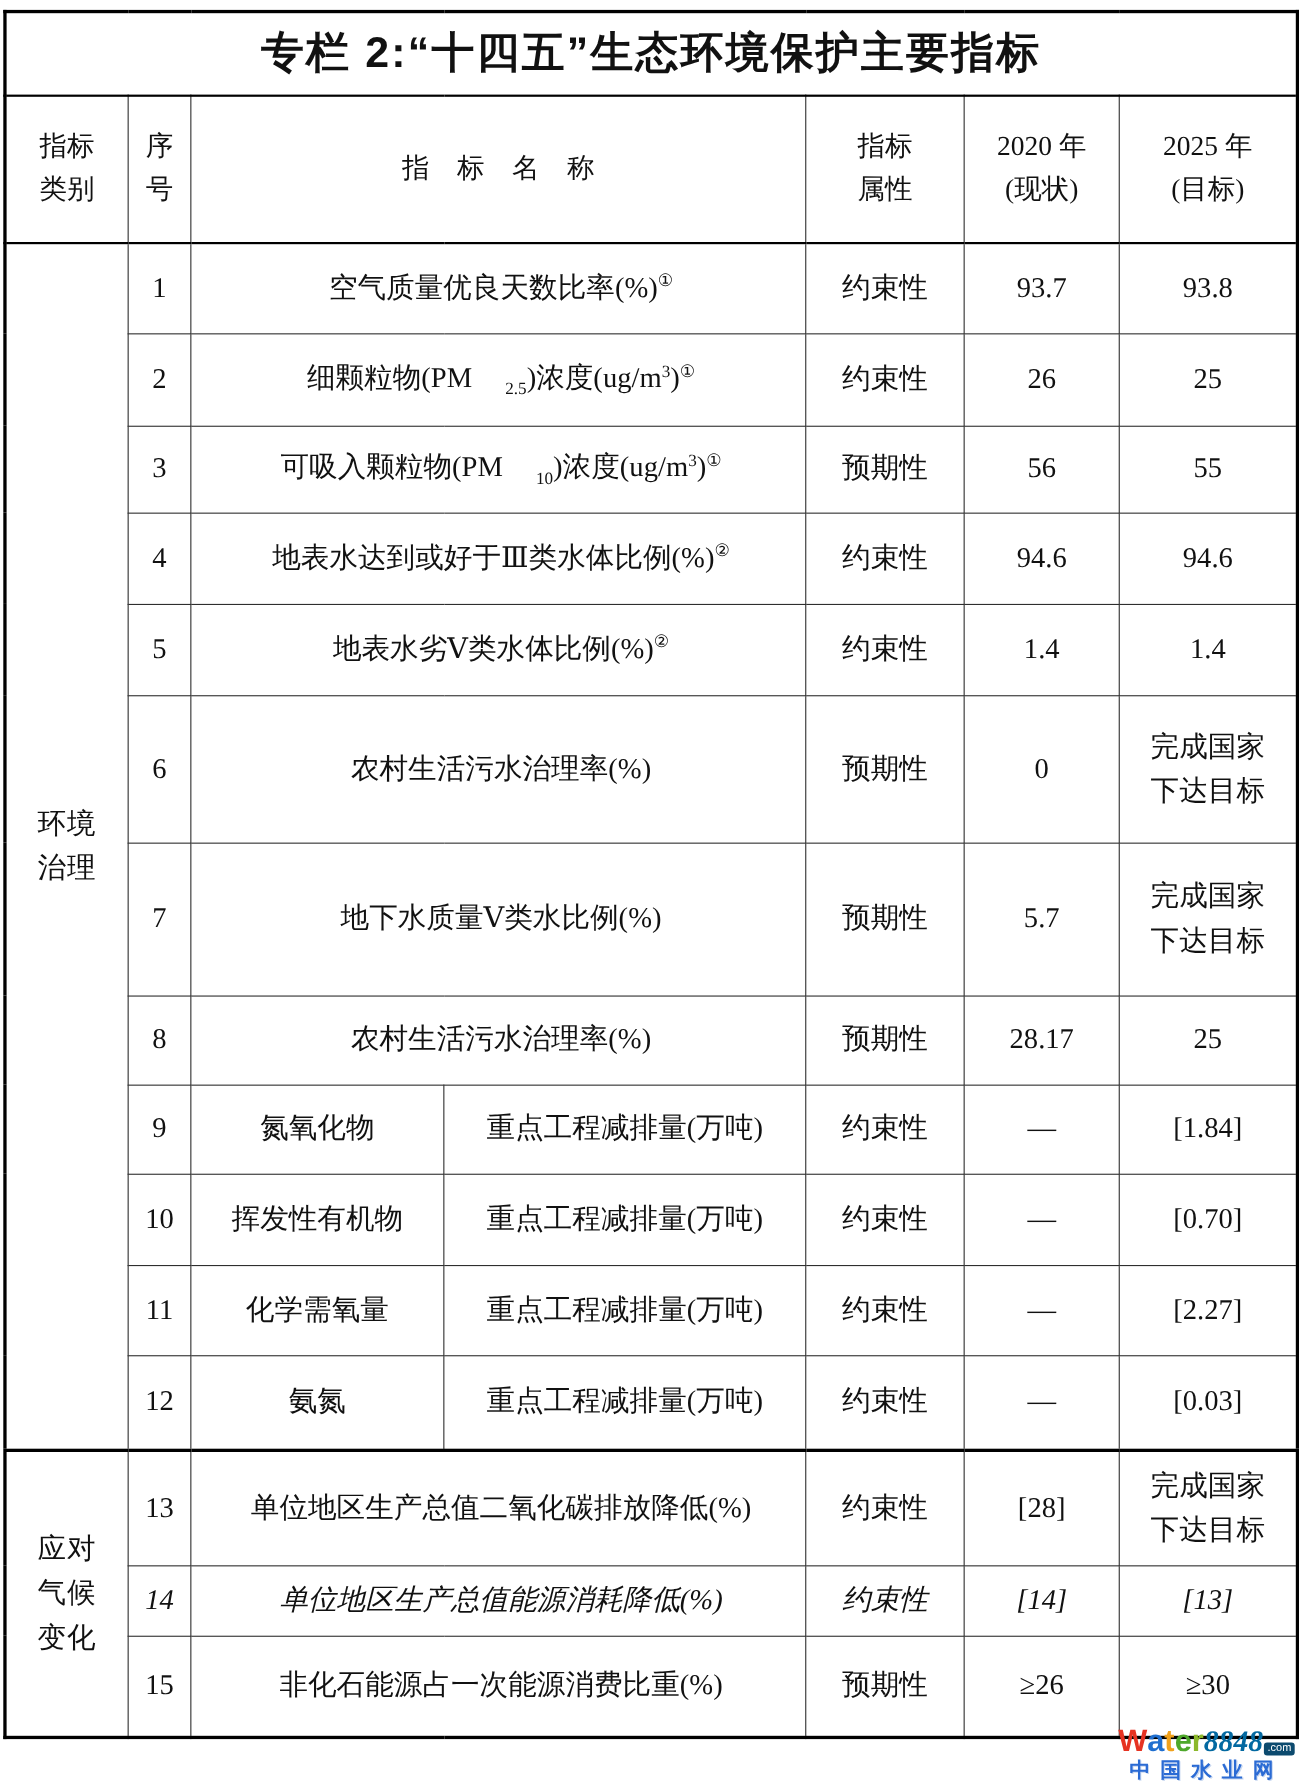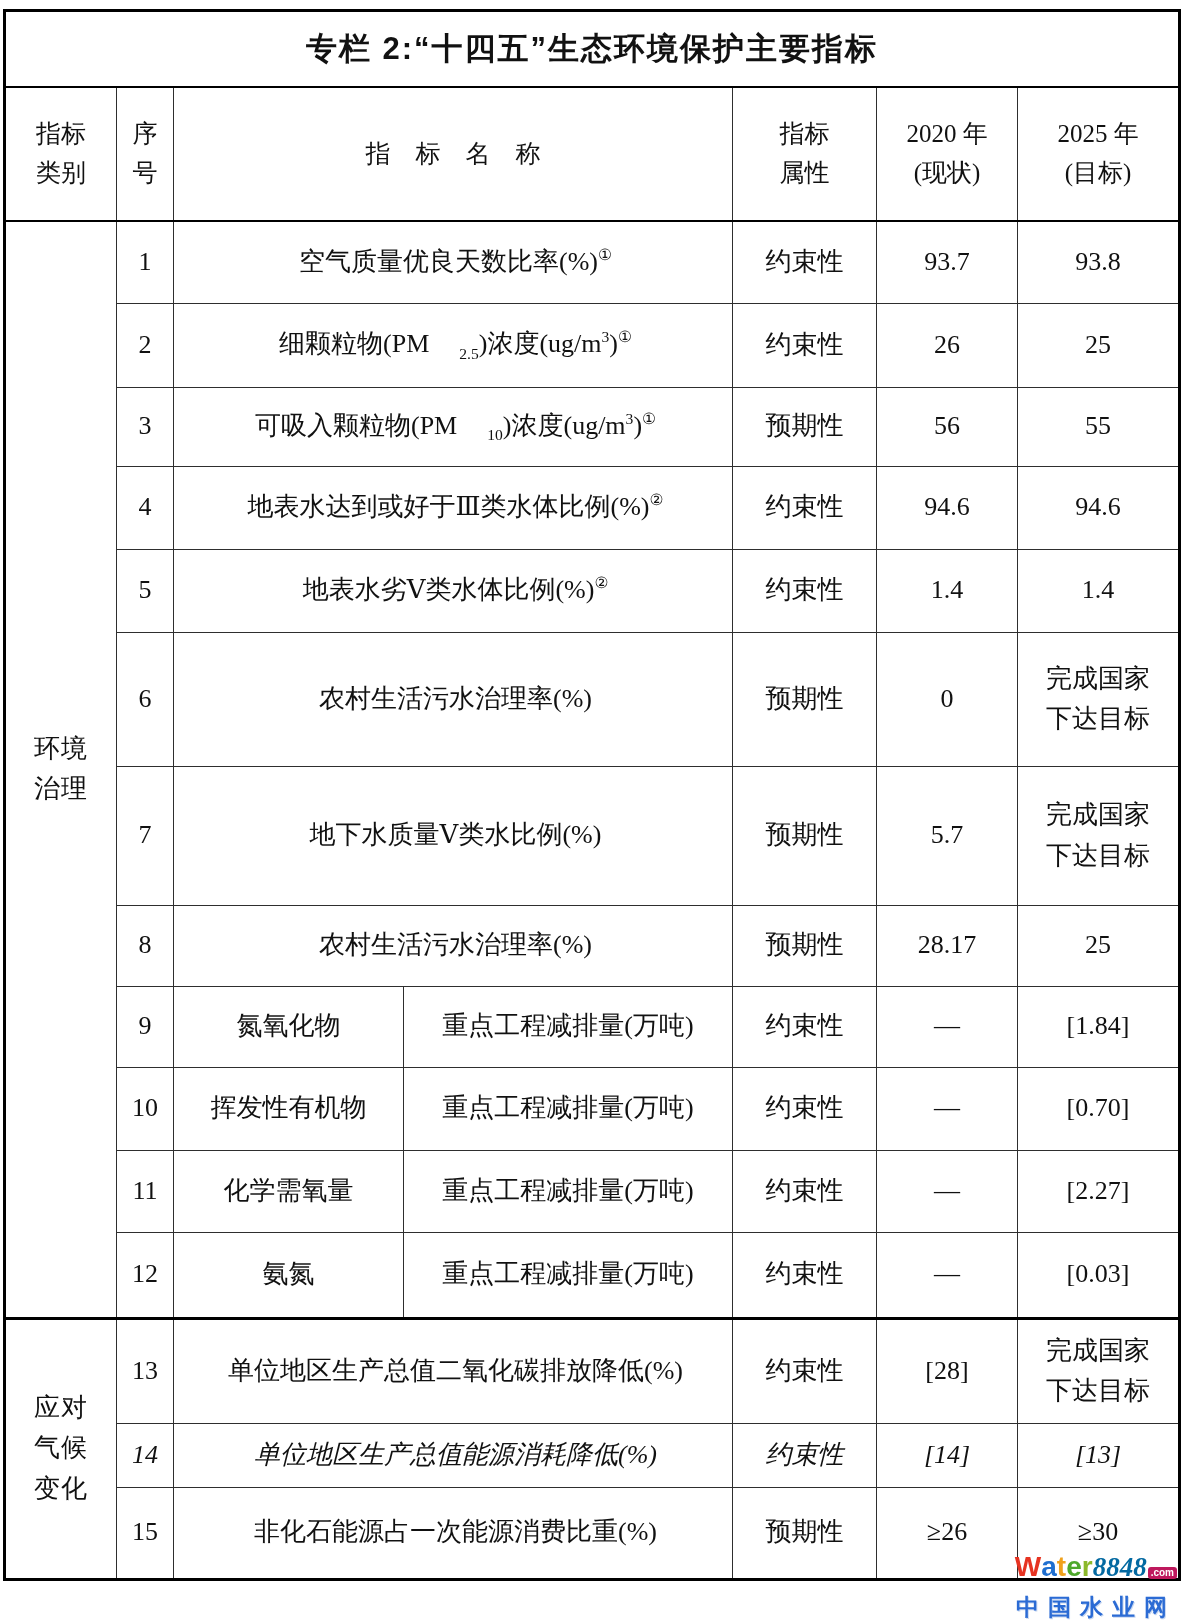--- a/index.html
+++ b/index.html
@@ -31,21 +31,21 @@
     white-space:pre-line;
     font-weight:normal;
     font-size:26px;
     line-height:1.55;
     padding:2px 4px;
     overflow:hidden;
   }
   .title-cell{
     font-family:"Liberation Sans","DejaVu Sans",sans-serif;
     font-weight:bold;
-    font-size:31px;
+    font-size:39px;
     letter-spacing:2px;
     height:70px;
     border-bottom:2px solid #000000;
   }
   tr.header-row th{
     font-size:25px;
     height:128px;
     border-bottom:2px solid #000000;
   }
   .name-cell{text-align:center;padding-left:9px;}
@@ -87,33 +87,33 @@
   .wm-word span{display:inline-block;}
   .wm-num{
     font-family:"Liberation Serif","DejaVu Serif",serif;
     font-style:italic;
     font-weight:bold;
     font-size:27px;
   }
   .wm-dotcom{
     display:inline-block;
     font-size:10px;
-    font-weight:bold;
+    font-weight:normal;
     color:#ffffff;
-    background:#be185d;
+    background:#0c4a6e;
     border-radius:3px;
     padding:1px 3px;
     vertical-align:baseline;
     margin-left:1px;
   }
   .wm-line2{
-    margin-top:15px;
+    margin-top:3px;
     font-family:"Liberation Sans","DejaVu Sans",sans-serif;
     font-weight:bold;
-    font-size:23px;
+    font-size:19px;
     letter-spacing:9px;
     white-space:nowrap;
     text-shadow:1px 1px 0 #c9d8f0;
   }
 </style>
 </head>
 <body>
 
 <div class="page">
 

